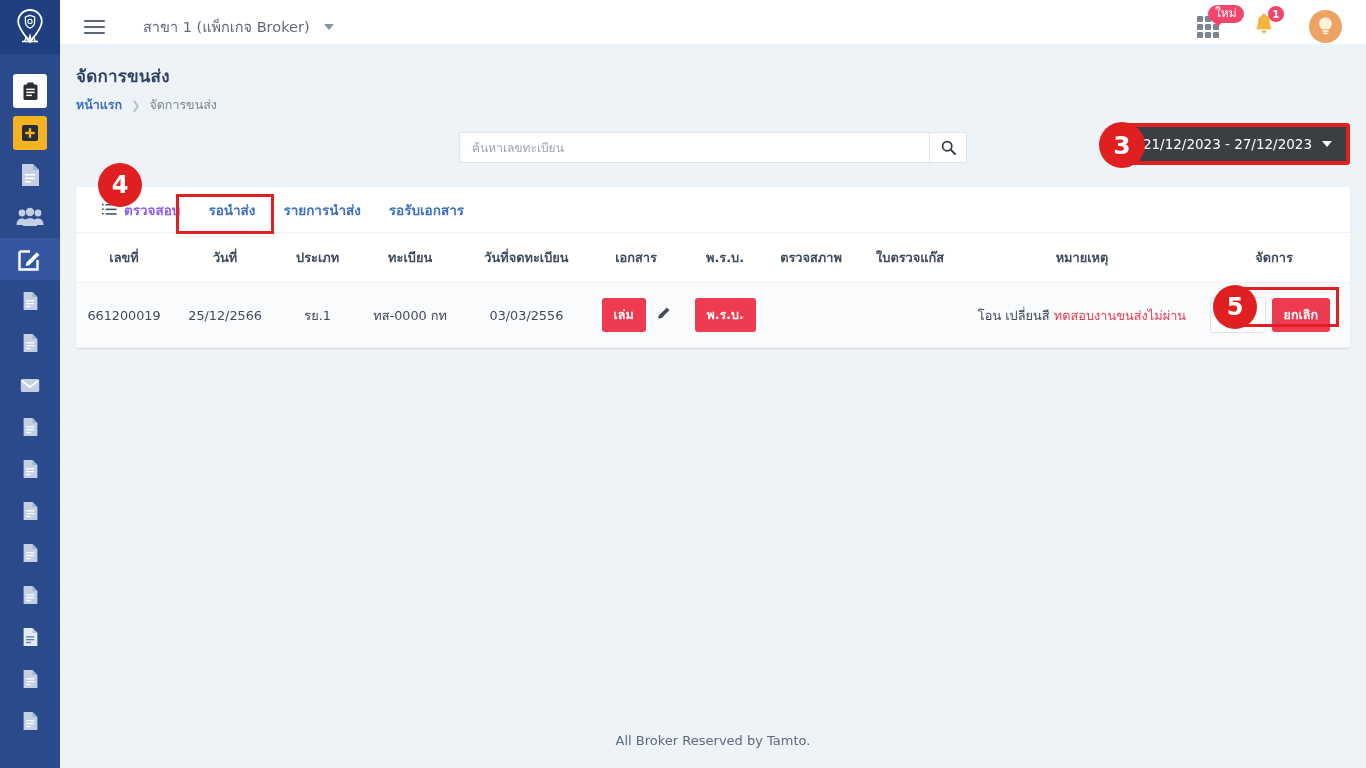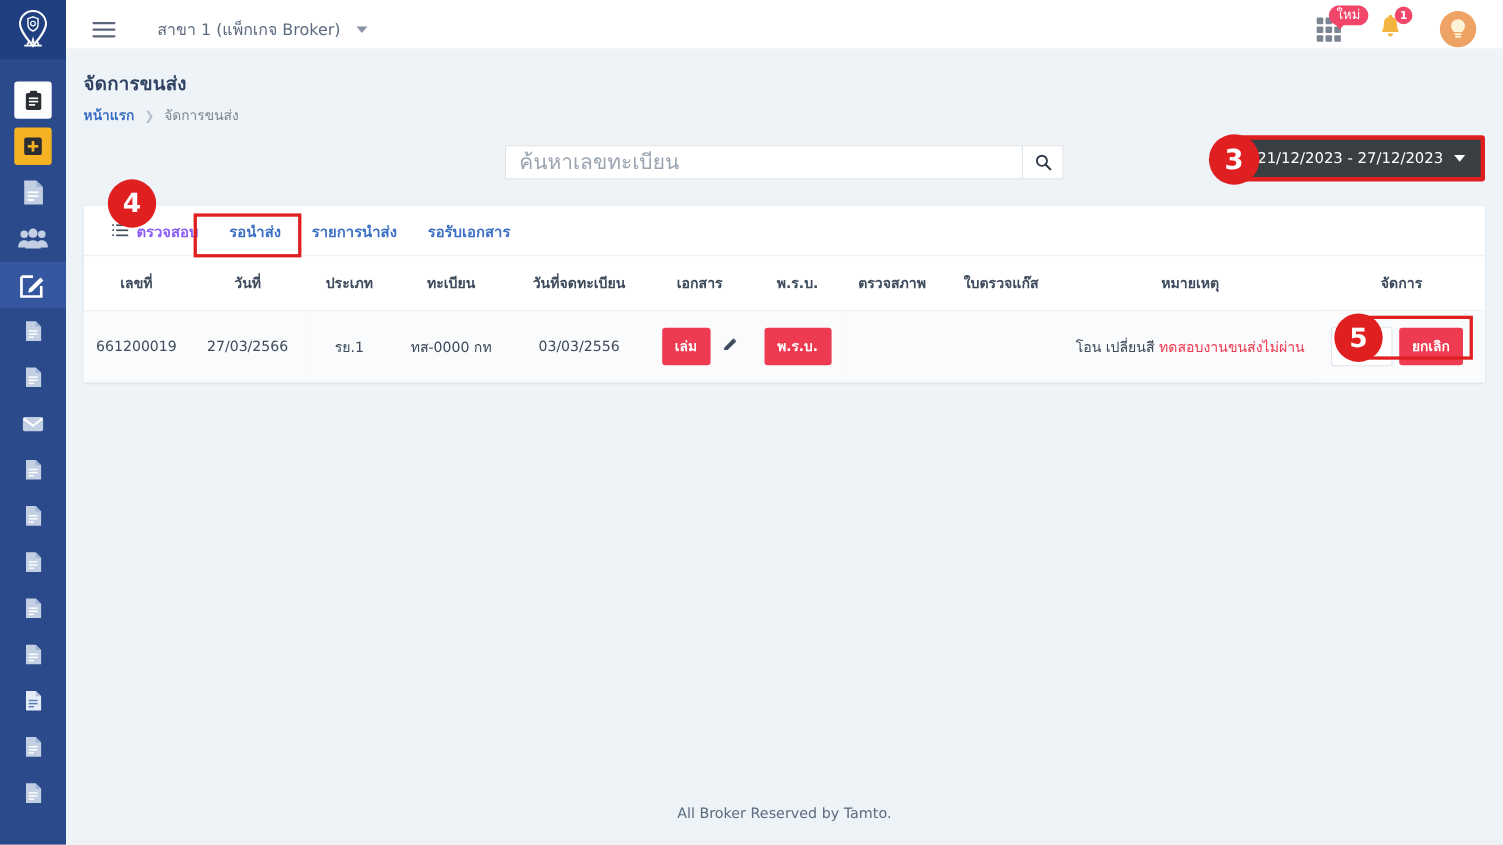--- a/index.html
+++ b/index.html
@@ -111,21 +111,21 @@
     font-weight: bold;
     z-index: 30;
   }
 
   
   .search-row { display:flex; justify-content:center; margin-top: 14px; }
   .search-box { display:flex; }
   .search-input {
     width: 470px; height: 31px;
     border:1px solid #dfe4ea; border-right:none;
-    background:#fff; font-size:19px; color:#4c5866;
+    background:#fff; font-size:12px; color:#4c5866;
     padding: 0 12px; outline:none;
     font-family: "DejaVu Sans", "Liberation Sans", sans-serif;
   }
   .search-input::placeholder { color:#9aa5b1; }
   .search-btn {
     width: 38px; height: 31px; background:#fff;
     border:1px solid #dfe4ea; cursor:pointer;
     display:flex; align-items:center; justify-content:center;
   }
 
@@ -459,21 +459,21 @@
             <th style="width:84px">พ.ร.บ.</th>
             <th style="width:86px">ตรวจสภาพ</th>
             <th style="width:110px">ใบตรวจแก๊ส</th>
             <th style="width:230px">หมายเหตุ</th>
             <th style="width:150px">จัดการ</th>
           </tr>
         </thead>
         <tbody>
           <tr>
             <td>661200019</td>
-            <td>27/03/2566</td>
+            <td>25/12/2566</td>
             <td>รย.1</td>
             <td>ทส-0000 กท</td>
             <td>03/03/2556</td>
             <td>
               <div class="cell-inline">
                 <button class="btn-red">เล่ม</button>
                 <span>
                   <svg width="15" height="15" viewBox="0 0 15 15">
                     <path d="M2 12.2 L2.8 9.6 L10.2 2.2 L12.8 4.8 L5.4 12.2 Z" fill="#3d4b5c"></path>
                     <path d="M10.9 1.5 L13.5 4.1 L12.2 5.4 L9.6 2.8 Z" fill="#566273"></path>

